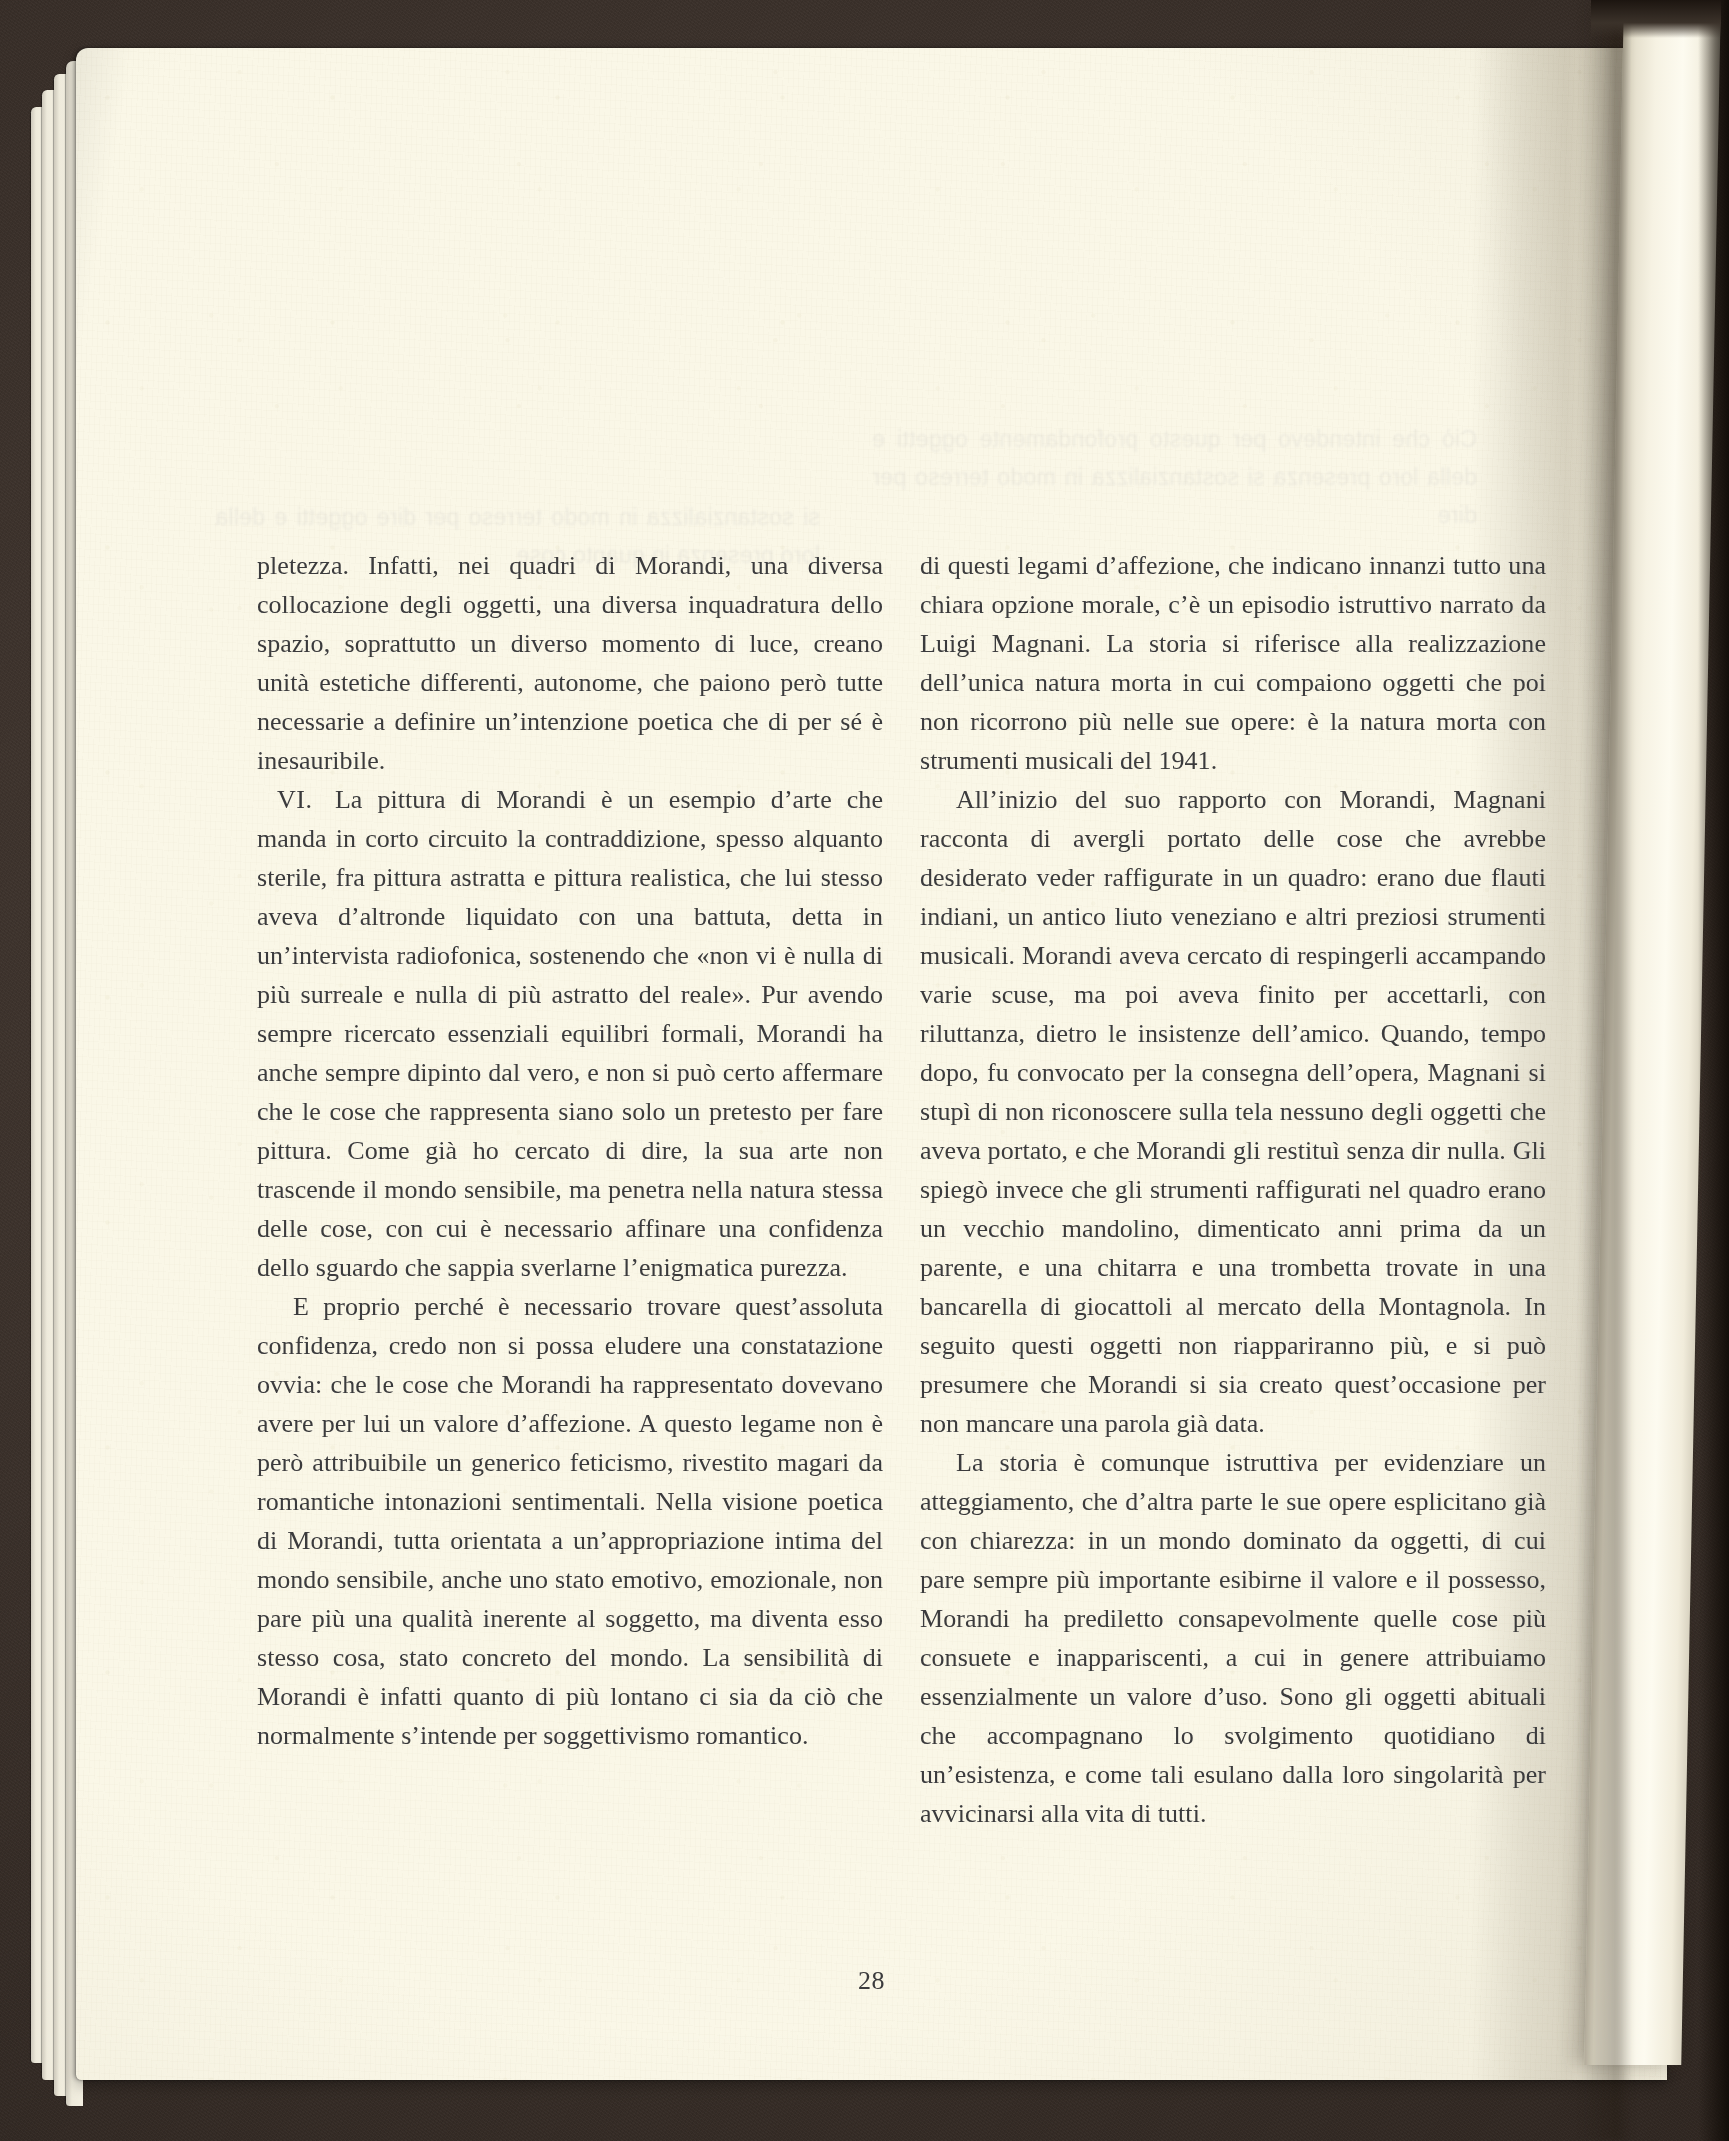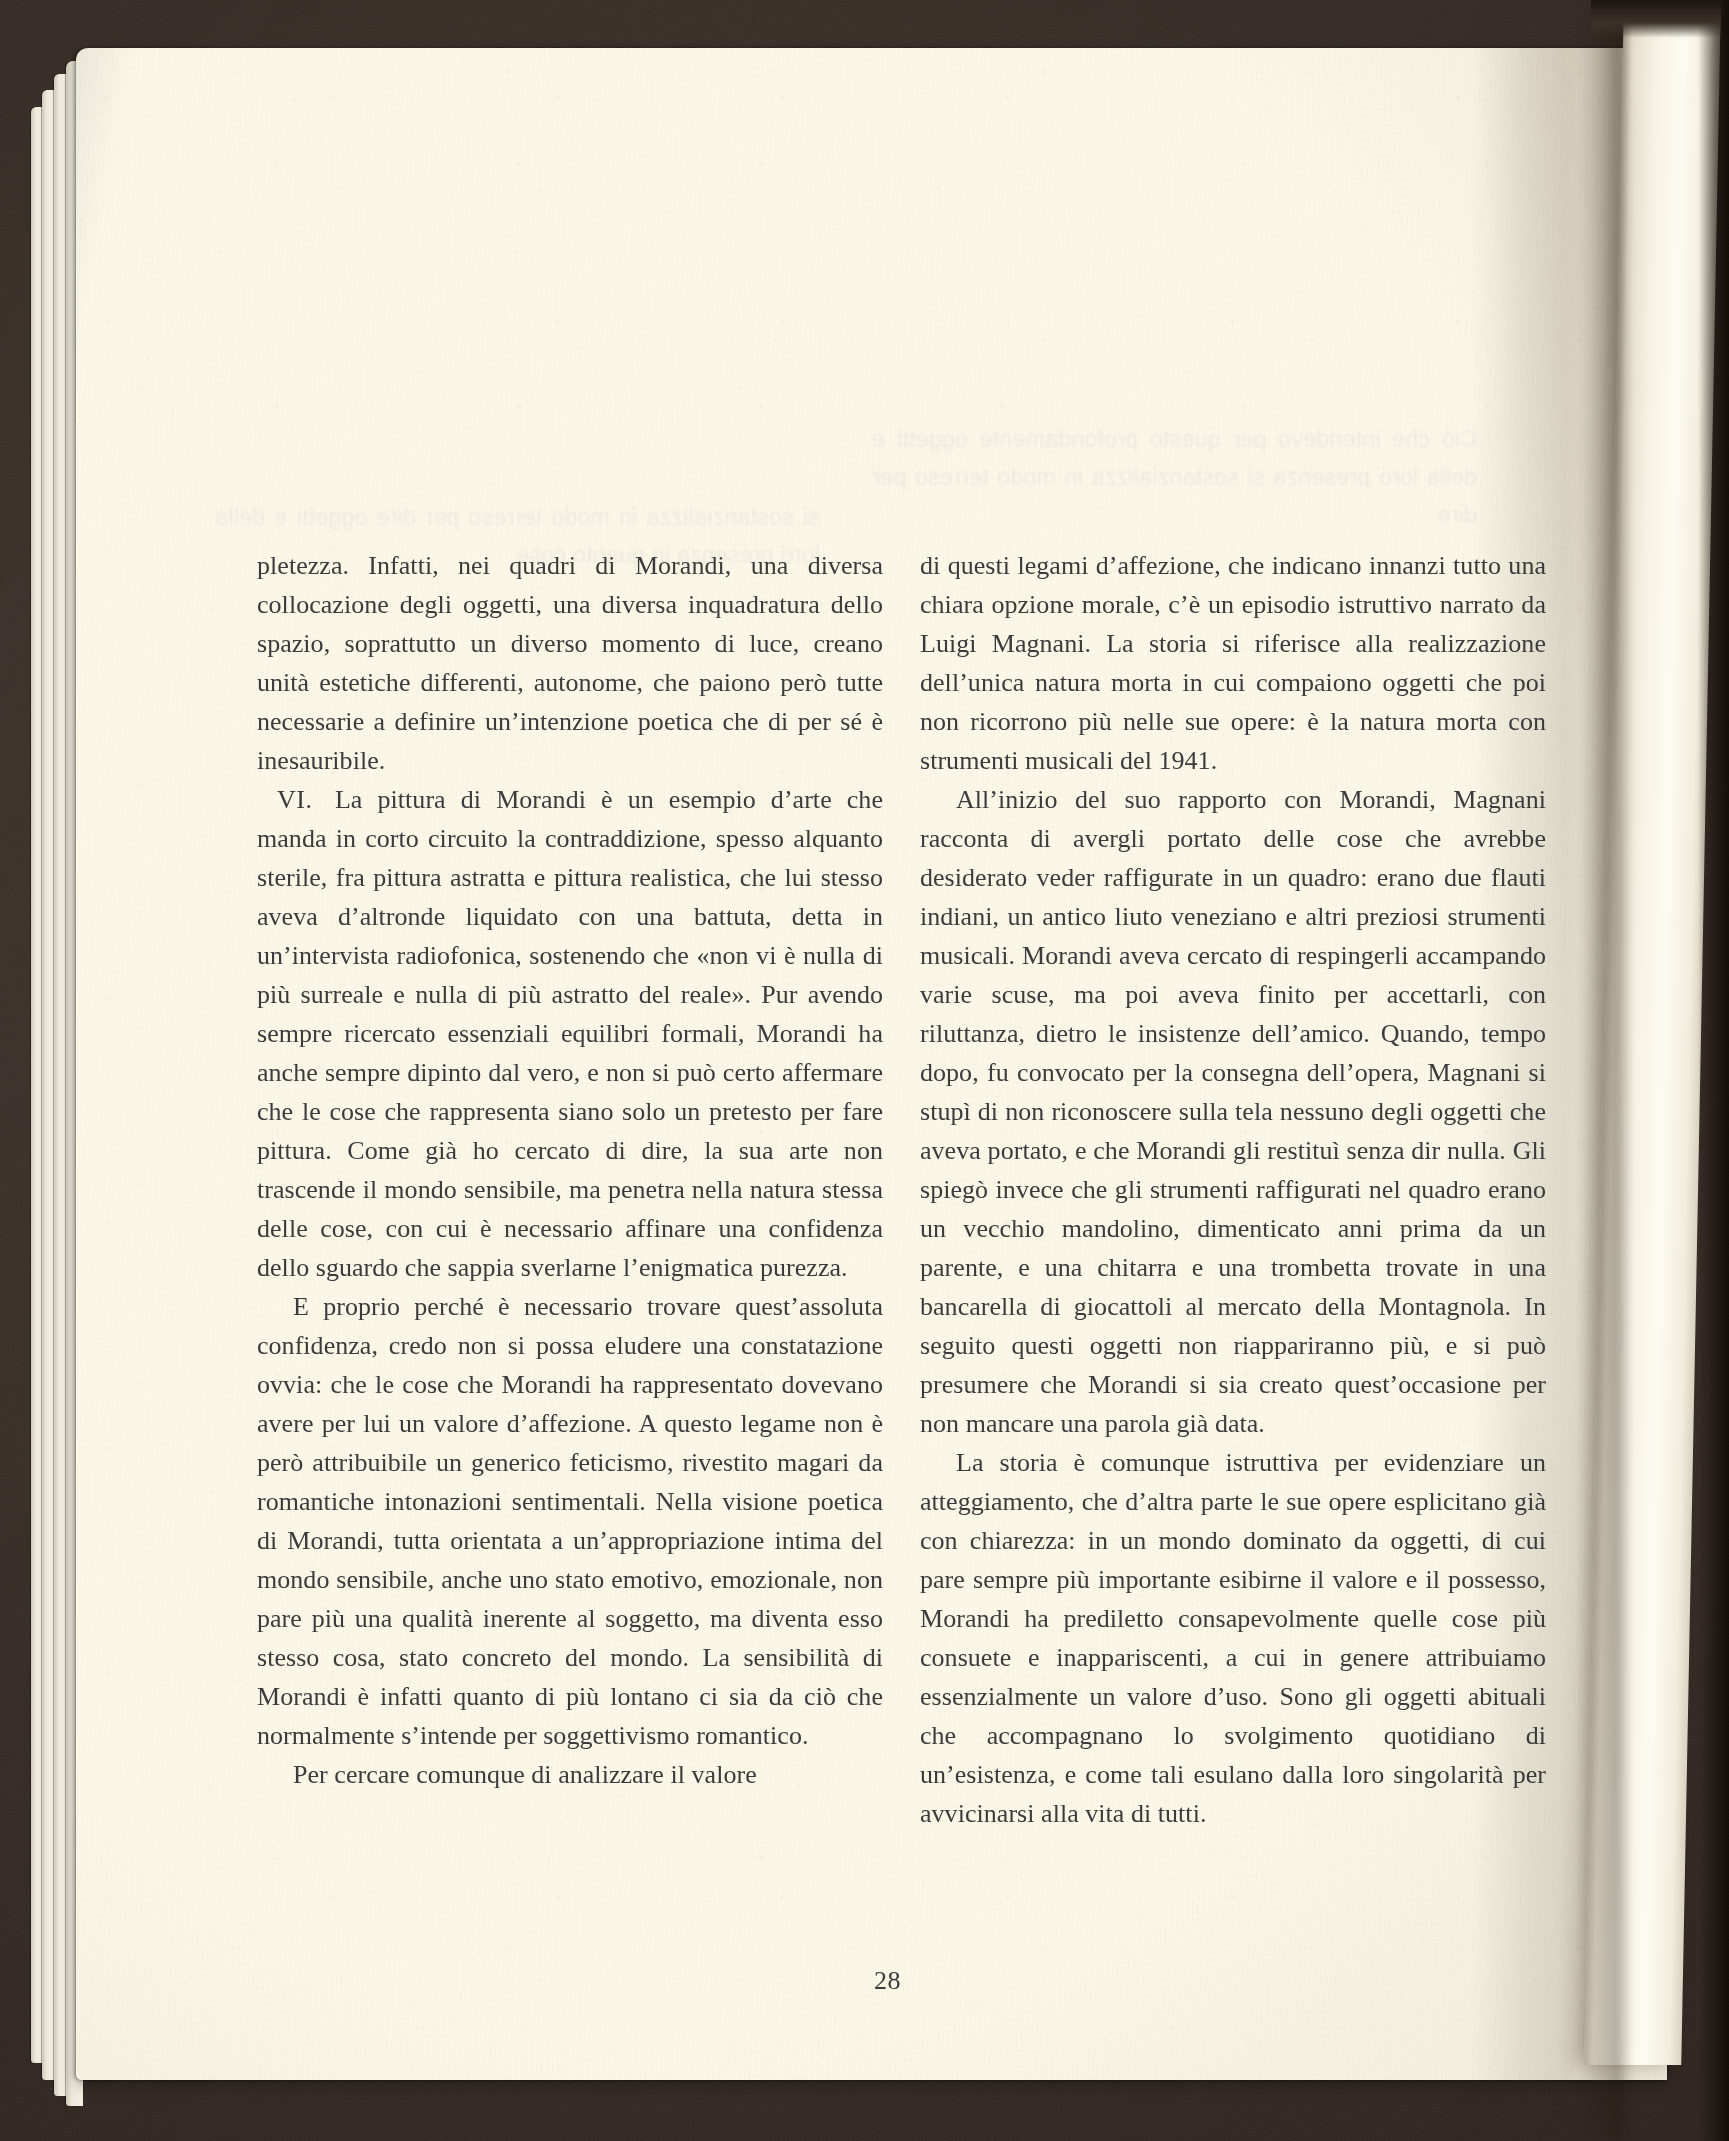--- a/index.html
+++ b/index.html
@@ -228,21 +228,20 @@
   .folio {
     position: absolute;
     top: 1918px;
     left: 0;
     width: 1591px;
     text-align: center;
     font-size: 26px;
     color: #3b3b3d;
     letter-spacing: 0.4px;
     z-index: 3;
-    margin-left: 16px;
   }
 
   
   .textblock, .folio { filter: blur(0.2px); }
 </style>
 </head>
 <body>
 
 <div class="scan">
 
@@ -264,21 +263,20 @@
 
     <div class="textblock">
 
       <div class="col">
         <p>pletezza. Infatti, nei quadri di Morandi, una diversa collocazione degli oggetti, una diversa inquadratura dello spazio, soprattutto un diverso momento di luce, creano unità estetiche differenti, autonome, che paiono però tutte necessarie a definire un’intenzione poetica che di per sé è inesauribile.</p>
 
         <p><span class="sec-num">VI.</span><span class="sec-gap"></span><span>La pittura di Morandi è un esempio d’arte che manda in corto circuito la contraddizione, spesso alquanto sterile, fra pittura astratta e pittura realistica, che lui stesso aveva d’altronde liquidato con una battuta, detta in un’intervista radiofonica, sostenendo che «non vi è nulla di più surreale e nulla di più astratto del reale». Pur avendo sempre ricercato essenziali equilibri formali, Morandi ha anche sempre dipinto dal vero, e non si può certo affermare che le cose che rappresenta siano solo un pretesto per fare pittura. Come già ho cercato di dire, la sua arte non trascende il mondo sensibile, ma penetra nella natura stessa delle cose, con cui è necessario affinare una confidenza dello sguardo che sappia sverlarne l’enigmatica purezza.</span></p>
 
         <p class="indent">E proprio perché è necessario trovare quest’assoluta confidenza, credo non si possa eludere una constatazione ovvia: che le cose che Morandi ha rappresentato dovevano avere per lui un valore d’affezione. A questo legame non è però attribuibile un generico feticismo, rivestito magari da romantiche intonazioni sentimentali. Nella visione poetica di Morandi, tutta orientata a un’appropriazione intima del mondo sensibile, anche uno stato emotivo, emozionale, non pare più una qualità inerente al soggetto, ma diventa esso stesso cosa, stato concreto del mondo. La sensibilità di Morandi è infatti quanto di più lontano ci sia da ciò che normalmente s’intende per soggettivismo romantico.</p>
 
-        <p class="indent">Per cercare comunque di analizzare il valore</p>
       </div>
 
       <div class="col">
         <p>di questi legami d’affezione, che indicano innanzi tutto una chiara opzione morale, c’è un episodio istruttivo narrato da Luigi Magnani. La storia si riferisce alla realizzazione dell’unica natura morta in cui compaiono oggetti che poi non ricorrono più nelle sue opere: è la natura morta con strumenti musicali del 1941.</p>
 
         <p class="indent">All’inizio del suo rapporto con Morandi, Magnani racconta di avergli portato delle cose che avrebbe desiderato veder raffigurate in un quadro: erano due flauti indiani, un antico liuto veneziano e altri preziosi strumenti musicali. Morandi aveva cercato di respingerli accampando varie scuse, ma poi aveva finito per accettarli, con riluttanza, dietro le insistenze dell’amico. Quando, tempo dopo, fu convocato per la consegna dell’opera, Magnani si stupì di non riconoscere sulla tela nessuno degli oggetti che aveva portato, e che Morandi gli restituì senza dir nulla. Gli spiegò invece che gli strumenti raffigurati nel quadro erano un vecchio mandolino, dimenticato anni prima da un parente, e una chitarra e una trombetta trovate in una bancarella di giocattoli al mercato della Montagnola. In seguito questi oggetti non riappariranno più, e si può presumere che Morandi si sia creato quest’occasione per non mancare una parola già data.</p>
 
         <p class="indent">La storia è comunque istruttiva per evidenziare un atteggiamento, che d’altra parte le sue opere esplicitano già con chiarezza: in un mondo dominato da oggetti, di cui pare sempre più importante esibirne il valore e il possesso, Morandi ha prediletto consapevolmente quelle cose più consuete e inappariscenti, a cui in genere attribuiamo essenzialmente un valore d’uso. Sono gli oggetti abituali che accompagnano lo svolgimento quotidiano di un’esistenza, e come tali esulano dalla loro singolarità per avvicinarsi alla vita di tutti.</p>
 
       </div>

